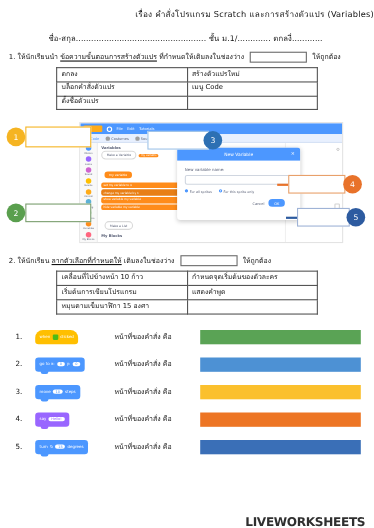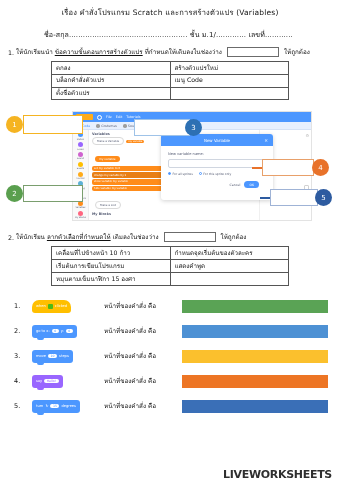--- a/index.html
+++ b/index.html
@@ -10,21 +10,21 @@
     background: #ffffff;
     font-family: "DejaVu Sans", "Liberation Sans", sans-serif;
     color: #111;
     overflow: hidden;
     position: relative;
   }
   .page { position: relative; width: 340px; height: 480px; padding: 0; }
 
   
   .title1 { text-align: center; font-size: 7.5px; margin-top: 16px; letter-spacing: .2px; }
-  .title2 { text-align: center; font-size: 7.5px; margin-top: 6px; letter-spacing: .2px; }
+  .title2 { text-align: right; font-size: 7.5px; margin-top: 6px; letter-spacing: .2px; }
 
   .namerow {
     font-size: 7px; margin-top: 11px; padding-left: 44px; padding-right: 8px;
     white-space: nowrap; letter-spacing: .1px;
   }
 
   
   .qline {
     font-size: 6.3px; margin-top: 7px; padding-left: 8px;
     display: flex; align-items: center; gap: 2px; white-space: nowrap;
@@ -162,21 +162,21 @@
   
   .footer { position: absolute; right: 8px; bottom: 5px; display: flex; align-items: center; gap: 2px; }
   .lw-text { font-size: 11px; font-weight: bold; color: #2f2f2f; letter-spacing: -.3px; }
 </style>
 </head>
 <body>
 
 <div class="page">
 
   <div class="title2">เรื่อง คำสั่งโปรแกรม Scratch และการสร้างตัวแปร (Variables)</div>
-  <div class="namerow">ชื่อ-สกุล................................................... ชั้น ม.1/............. เลขที่............</div>
+  <div class="namerow">ชื่อ-สกุล................................................... ชั้น ม.1/............. ตกลงี่............</div>
 
   <div class="qline">
     <span>1.</span>
     <span>ให้นักเรียนนำ</span>
     <span class="q-underline">ข้อความขั้นตอนการสร้างตัวแปร</span>
     <span>ที่กำหนดให้เติมลงในช่องว่าง</span>
     <span class="blankbox"></span>
     <span>ให้ถูกต้อง</span>
   </div>
 

